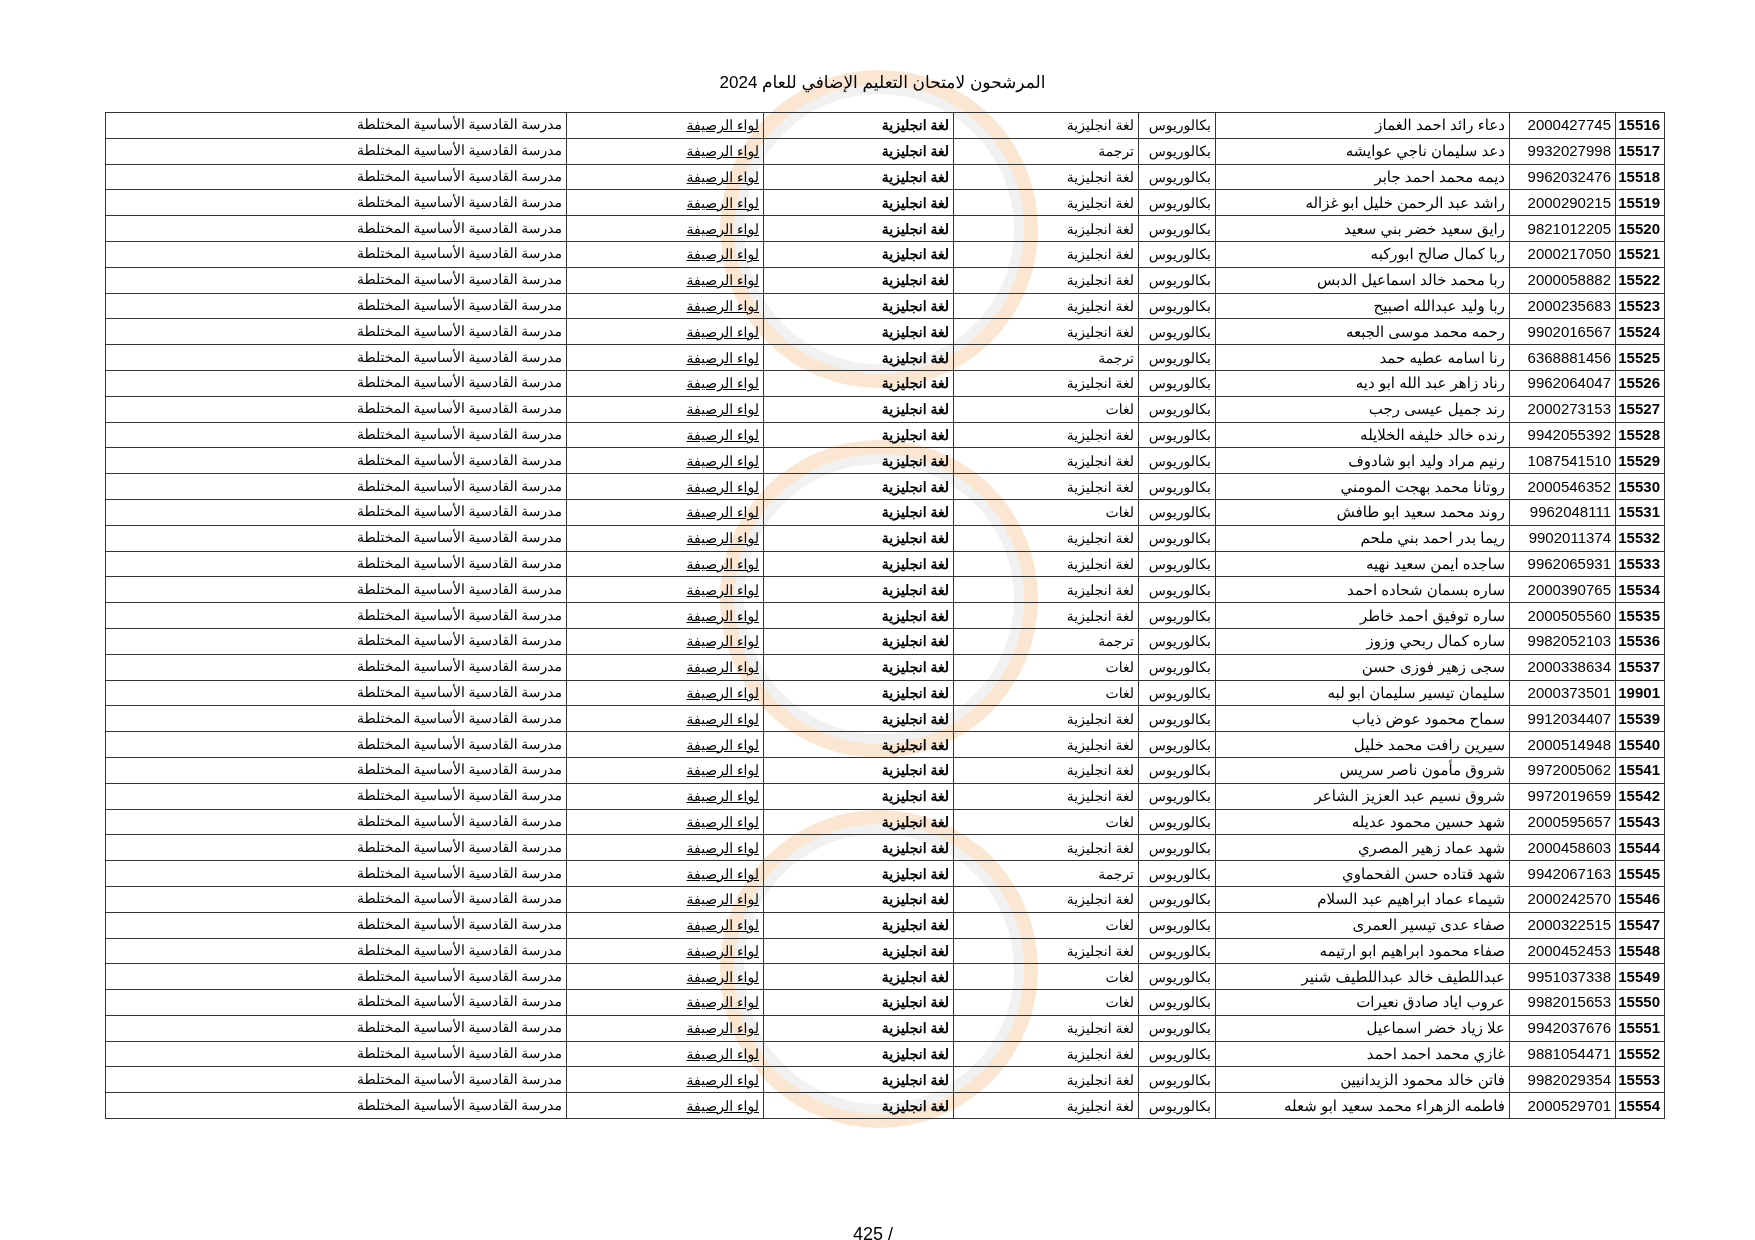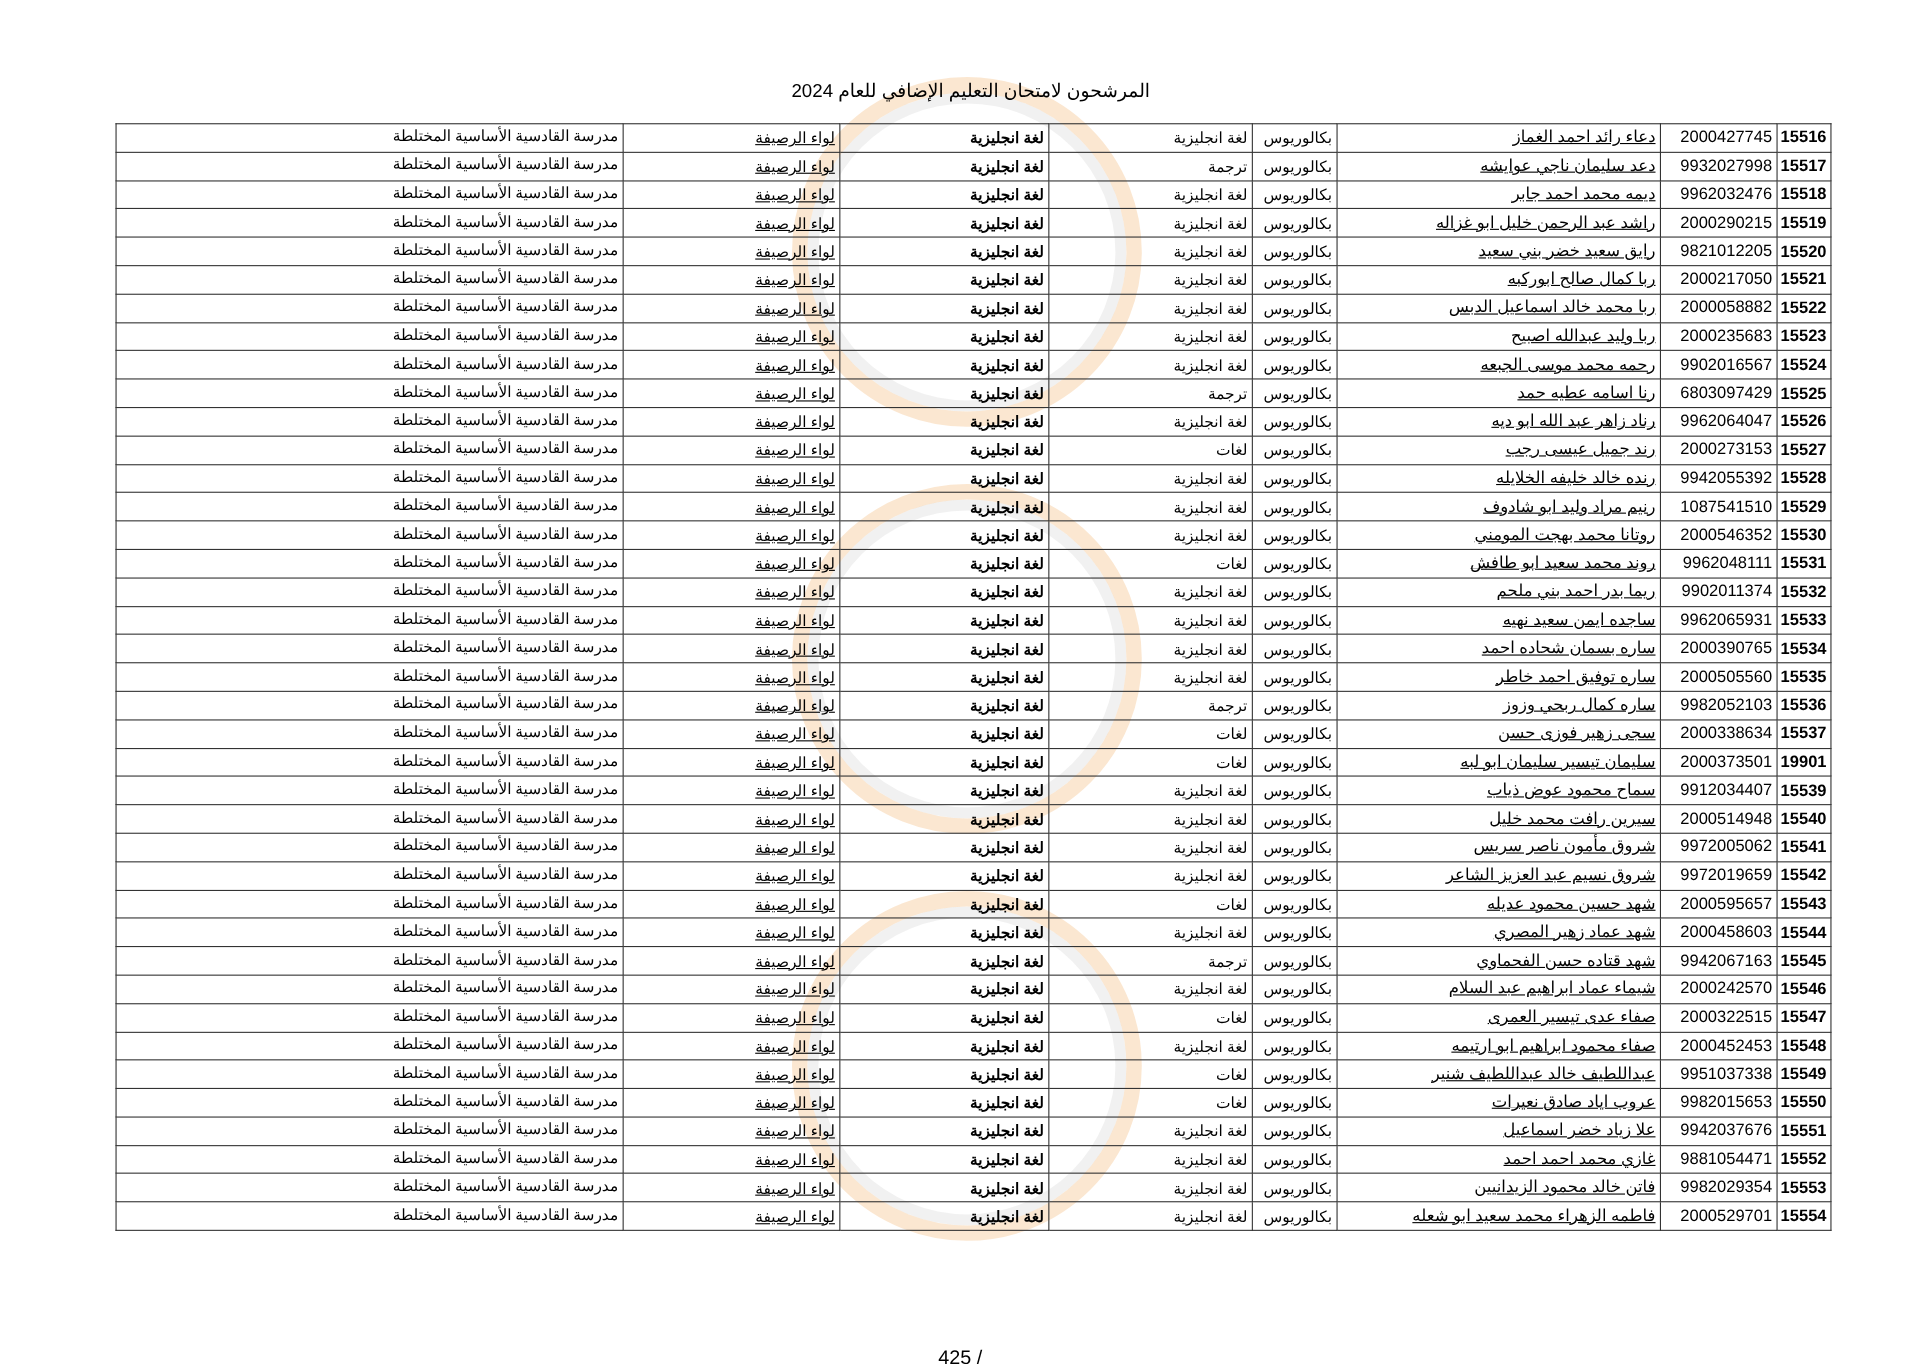--- a/index.html
+++ b/index.html
@@ -9,21 +9,21 @@
   .wm { position:absolute; pointer-events:none; }
   .wm-clock { border-radius:50%; border:14px solid rgba(240,170,90,0.28); box-shadow: inset 0 0 0 10px rgba(200,200,200,0.25); }
   .wm-text { color:rgba(190,190,190,0.35); font-weight:bold; font-size:120px; direction:rtl; }
   table.grid { position:absolute; left:105px; top:112px; width:1546px; border-collapse:collapse; direction:ltr; table-layout:fixed; font-size:14px; }
   table.grid td { border:1px solid #333; height:24.8px; padding:0 4px; white-space:nowrap; overflow:hidden; direction:rtl; text-align:right; line-height:24px; }
   td.c-school { width:452px;font-family:Liberation Serif, serif; }
   td.c-dir { width:188px;text-decoration:underline; }
   td.c-subj { width:181px; font-weight:bold; }
   td.c-spec { width:176px; }
   td.c-deg { width:68px; }
-  td.c-name { width:285px; font-size:15px;text-decoration:underline; }
+  td.c-name { width:285px; font-size:15px; }
   td.c-nid { width:97px; direction:ltr; text-align:right; font-size:15px; }
   td.c-seq { width:40px; direction:ltr; text-align:right; font-size:15px;font-weight:bold; }
   .footer { position:absolute; top:1224px; left:853px; font-size:18px; direction:ltr; }
   table.grid { border:1.5px solid #333; }
 </style>
 </head>
 <body>
 
 <div class="wm wm-clock" style="left:720px;top:70px;width:290px;height:290px;"></div>
 <div class="wm wm-clock" style="left:720px;top:440px;width:290px;height:290px;"></div>
@@ -124,21 +124,21 @@
         <td class="c-nid">9902016567</td>
         <td class="c-seq">15524</td>
       </tr>
       <tr>
         <td class="c-school">مدرسة القادسية الأساسية المختلطة</td>
         <td class="c-dir">لواء الرصيفة</td>
         <td class="c-subj">لغة انجليزية</td>
         <td class="c-spec">ترجمة</td>
         <td class="c-deg">بكالوريوس</td>
         <td class="c-name">رنا اسامه عطيه حمد</td>
-        <td class="c-nid">6803097429</td>
+        <td class="c-nid">6368881456</td>
         <td class="c-seq">15525</td>
       </tr>
       <tr>
         <td class="c-school">مدرسة القادسية الأساسية المختلطة</td>
         <td class="c-dir">لواء الرصيفة</td>
         <td class="c-subj">لغة انجليزية</td>
         <td class="c-spec">لغة انجليزية</td>
         <td class="c-deg">بكالوريوس</td>
         <td class="c-name">رناد زاهر عبد الله ابو ديه</td>
         <td class="c-nid">9962064047</td>

